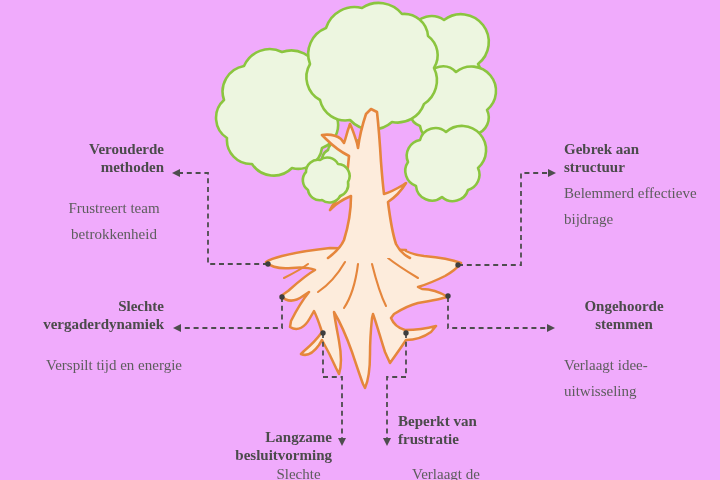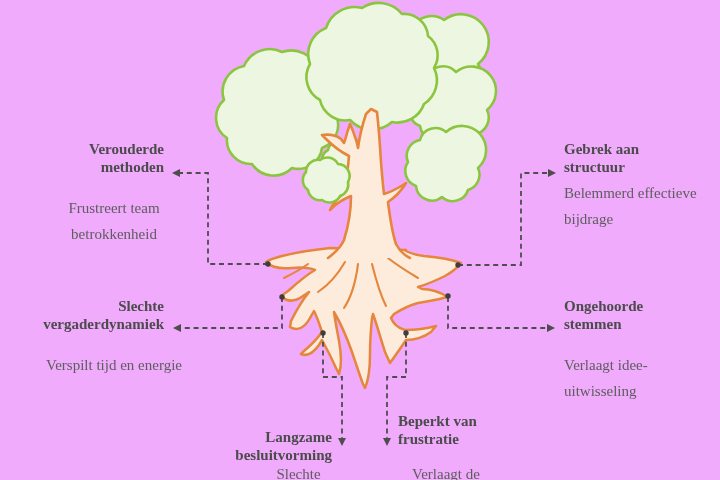--- a/index.html
+++ b/index.html
@@ -125,21 +125,21 @@
 
   <div class="label label-title al-r" style="right:556px;top:140px;width:120px;">Verouderde methoden</div>
   <div class="label label-desc al-c" style="left:44px;top:195px;width:140px;">Frustreert team betrokkenheid</div>
 
   <div class="label label-title al-l" style="left:564px;top:140px;width:110px;">Gebrek aan structuur</div>
   <div class="label label-desc al-l" style="left:564px;top:180px;width:142px;">Belemmerd effectieve bijdrage</div>
 
   <div class="label label-desc al-c" style="left:44px;top:352px;width:140px;">Verspilt tijd en energie</div>
   <div class="label label-title al-r" style="right:556px;top:297px;width:160px;">Slechte vergaderdynamiek</div>
 
-  <div class="label label-title al-l" style="left:564px;top:297px;width:120px;">Ongehoorde stemmen</div>
+  <div class="label label-title al-l" style="left:564px;top:297px;width:120px;text-align:center;">Ongehoorde stemmen</div>
   <div class="label label-desc al-l" style="left:564px;top:352px;width:112px;">Verlaagt idee-uitwisseling</div>
 
   <div class="label label-title al-r" style="right:388px;top:428px;width:130px;">Langzame besluitvorming</div>
   <div class="label label-desc al-c" style="left:246px;top:461px;width:105px;">Slechte</div>
 
   <div class="label label-title al-l" style="left:398px;top:412px;width:110px;">Beperkt van frustratie</div>
   <div class="label label-desc al-l" style="left:412px;top:461px;width:110px;">Verlaagt de</div>
 
 </div>
 

